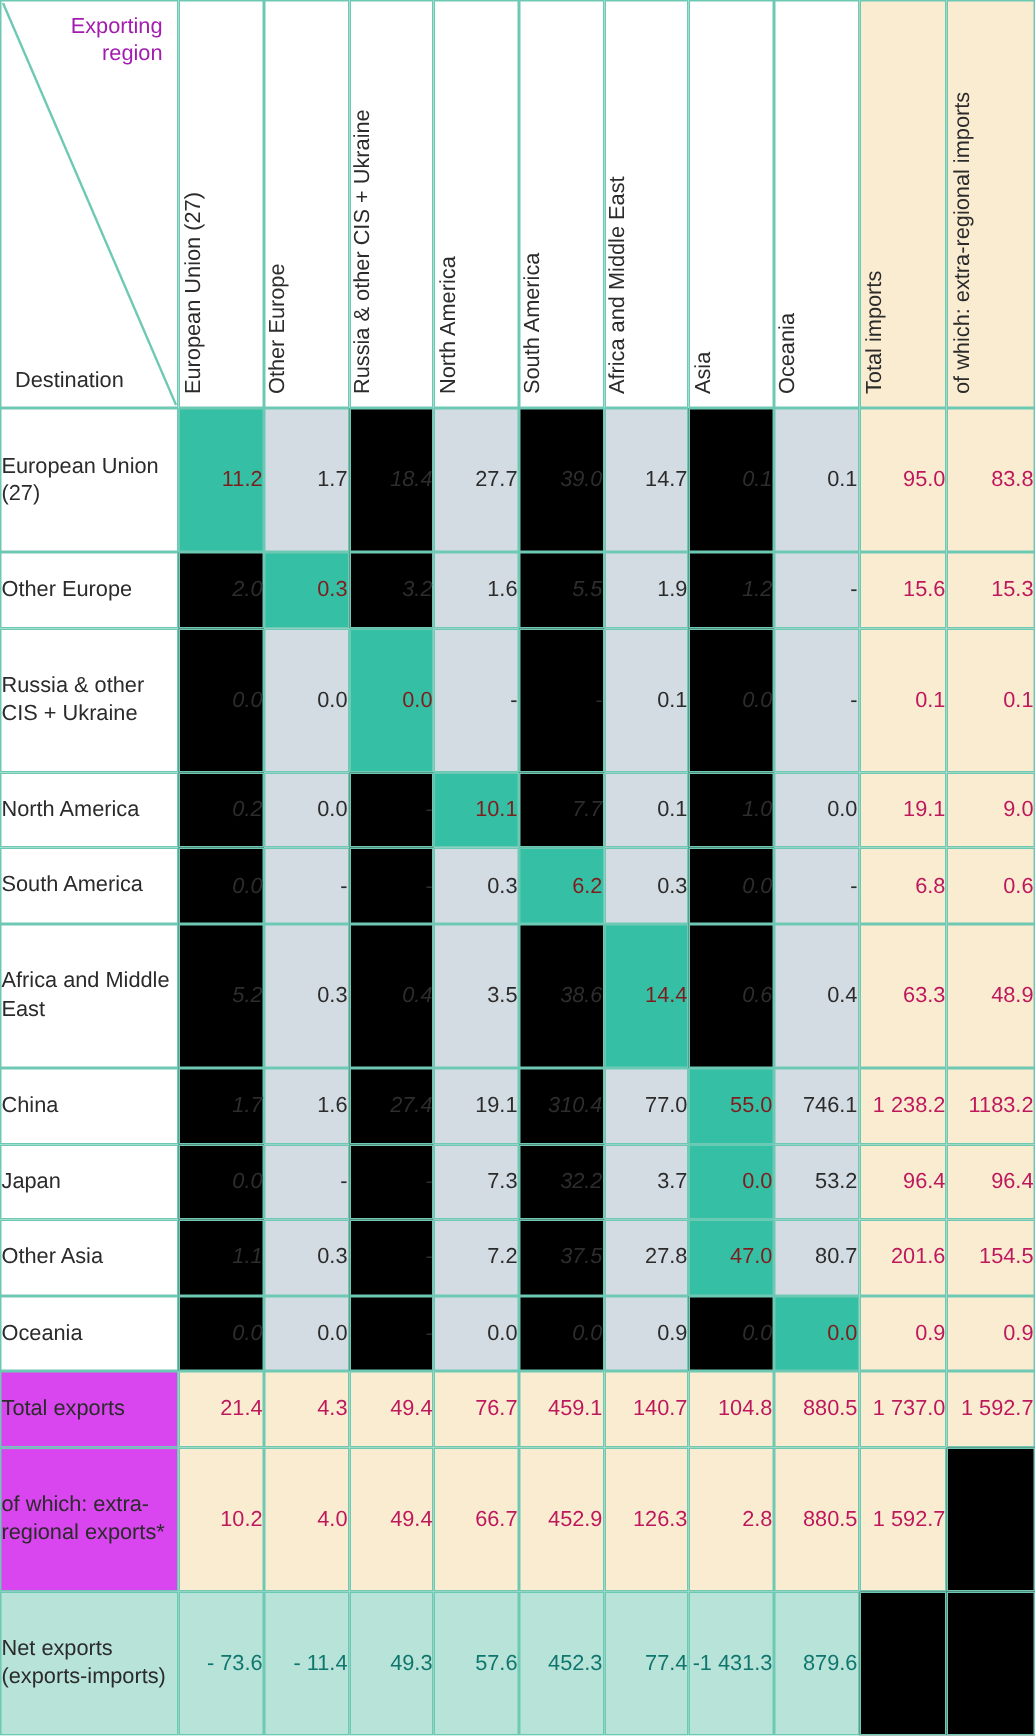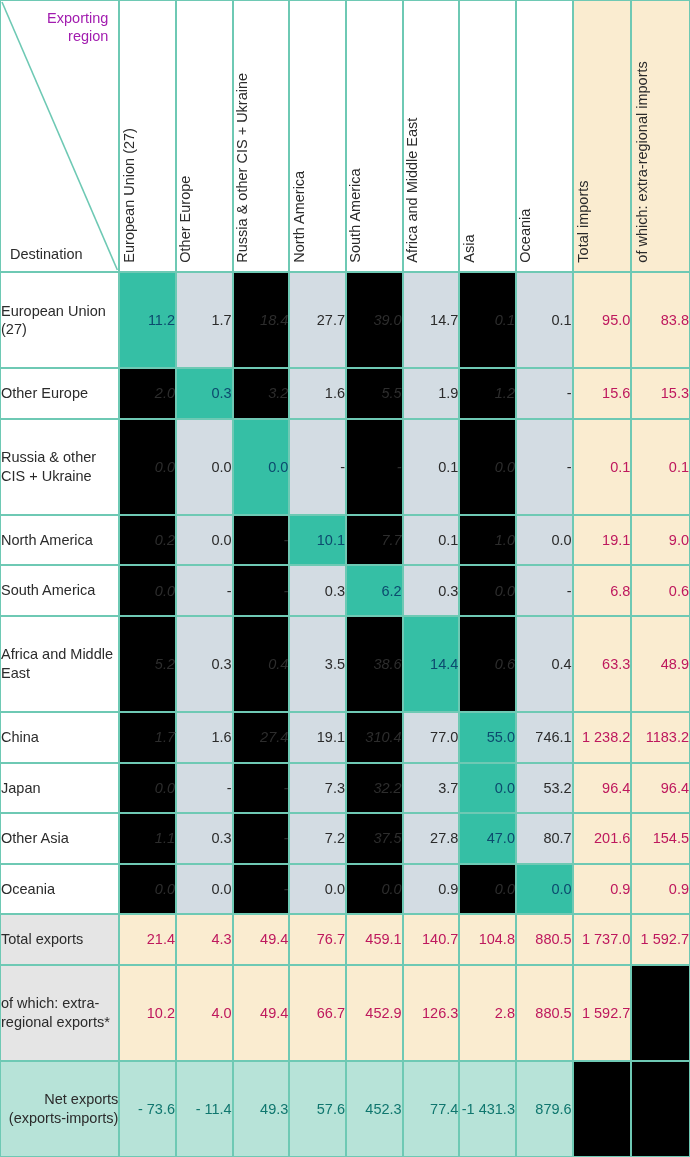--- a/index.html
+++ b/index.html
@@ -98,31 +98,31 @@
 
   
   td.rowlabel {
     background: #ffffff;
     padding: 6px 9px;
     font-size: 14.5px;
     line-height: 1.28;
     text-align: left;
     color: #2b2b2b;
   }
-  td.rowlabel.accent { background: #e5e5e5; }
-  td.rowlabel.net    { background: #b7e3d8; text-align: right; }
+  td.rowlabel.accent { background: #d946ef; }
+  td.rowlabel.net    { background: #b7e3d8; }
 
   
   td.cell {
     text-align: right;
     padding: 6px 9px 6px 4px;
     font-size: 14.5px;
     color: #2b2b2b;
   }
-  td.cell.diagonal { background: #35bfa5; color: #0c4a6e; }
+  td.cell.diagonal { background: #35bfa5; color: #7f1d1d; }
   td.cell.normal   { background: #d3dce3; color: #2b2b2b; }
   td.cell.dark     { background: #000000; color: #2d2d2d; font-style: italic; }
   td.cell.accent   { background: #faecd0; color: #be185d; }
   td.cell.net      { background: #b7e3d8; color: #0f766e; }
   td.cell.blank    { background: #000000; color: #000000; }
 </style>
 </head>
 <body>
 
 <table class="matrix">

